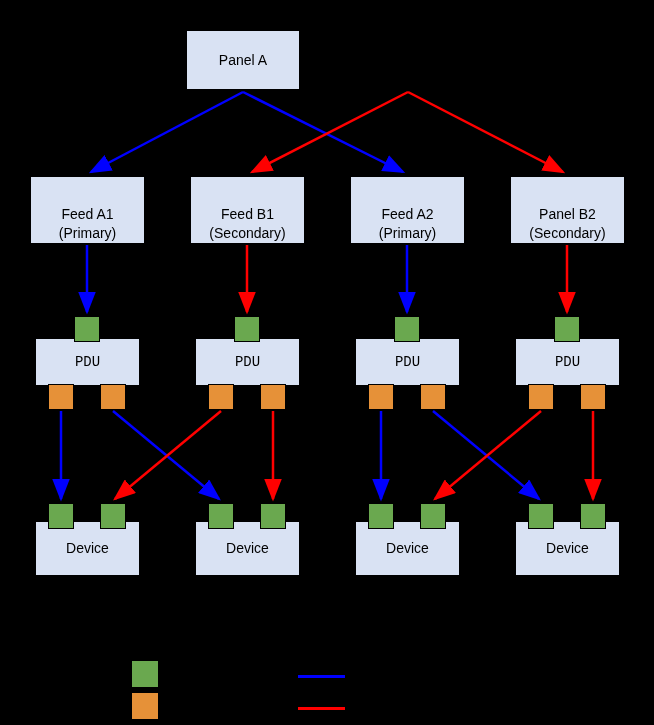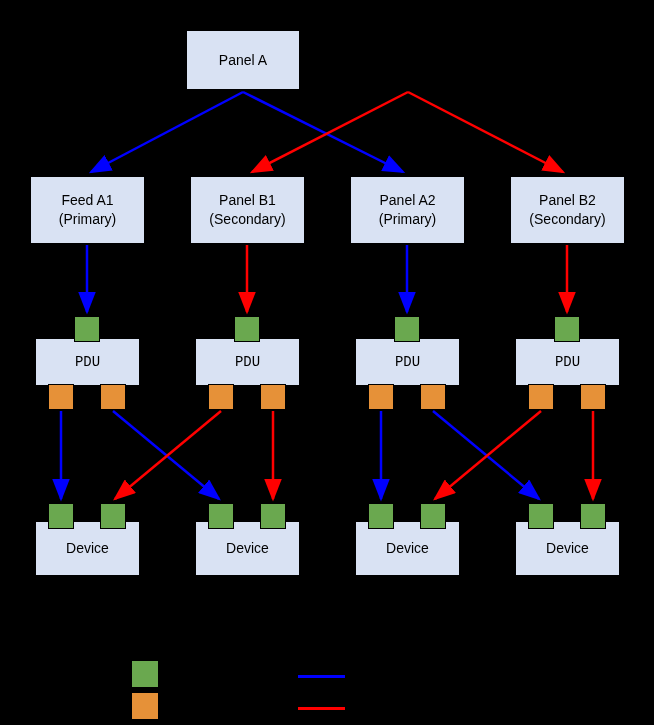--- a/index.html
+++ b/index.html
@@ -31,21 +31,21 @@
     display: flex;
     flex-direction: column;
     align-items: center;
     justify-content: center;
     text-align: center;
     font-size: 14px;
     line-height: 1.35;
     z-index: 2;
   }
   .panel  { width: 114px; height: 60px; }
-  .feed   { width: 115px; height: 68px; }
+  .feed   { width: 115px; height: 68px; justify-content: flex-end; }
   .pdu    { width: 105px; height: 48px; font-family: Liberation Mono, monospace; }
   .device { width: 105px; height: 55px; }
   .port {
     position: absolute;
     width: 26px;
     height: 26px;
     border: 1px solid #000000;
     box-sizing: border-box;
     z-index: 3;
   }
@@ -110,25 +110,25 @@
 
   <div class="node panel" style="left:186px; top:14px;">
     <span>Panel A</span>
   </div>
 
   <div class="node feed" style="left:30px; top:160px;">
     <span>Feed A1</span>
     <span>(Primary)</span>
   </div>
   <div class="node feed" style="left:190px; top:160px;">
-    <span>Panel B1</span>
+    <span>Feed B1</span>
     <span>(Secondary)</span>
   </div>
   <div class="node feed" style="left:350px; top:160px;">
-    <span>Panel A2</span>
+    <span>Feed A2</span>
     <span>(Primary)</span>
   </div>
   <div class="node feed" style="left:510px; top:160px;">
     <span>Panel B2</span>
     <span>(Secondary)</span>
   </div>
 
   <div class="port green" style="left:74px;  top:300px;"></div>
   <div class="port green" style="left:234px; top:300px;"></div>
   <div class="port green" style="left:394px; top:300px;"></div>

